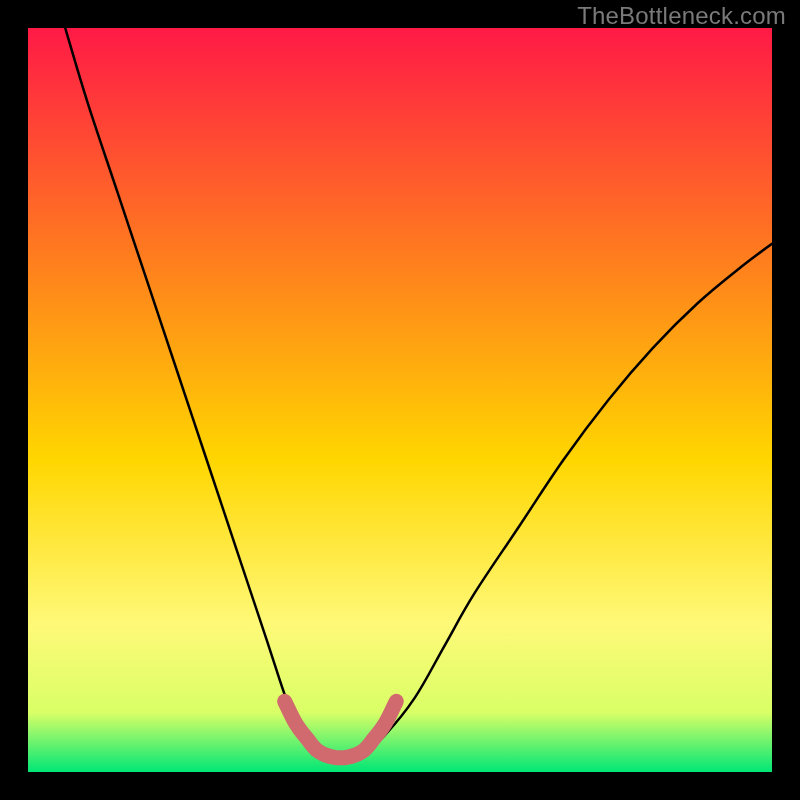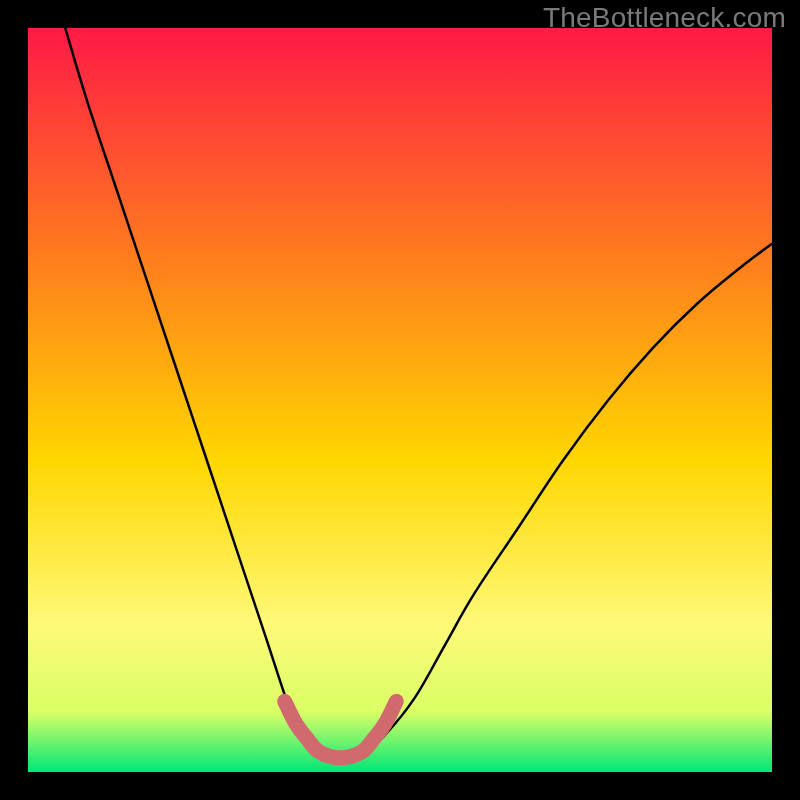--- a/index.html
+++ b/index.html
@@ -17,21 +17,21 @@
     top: 0;
     width: 800px;
     height: 800px;
     background: #000;
   }
   .watermark {
     position: absolute;
     top: 2px;
     right: 14px;
     color: #7a7a7a;
-    font-size: 28px;
+    font-size: 24px;
     letter-spacing: 0.2px;
     font-weight: 400;
   }
   
   .plot {
     position: absolute;
     left: 28px;
     top: 28px;
     width: 744px;
     height: 744px;

